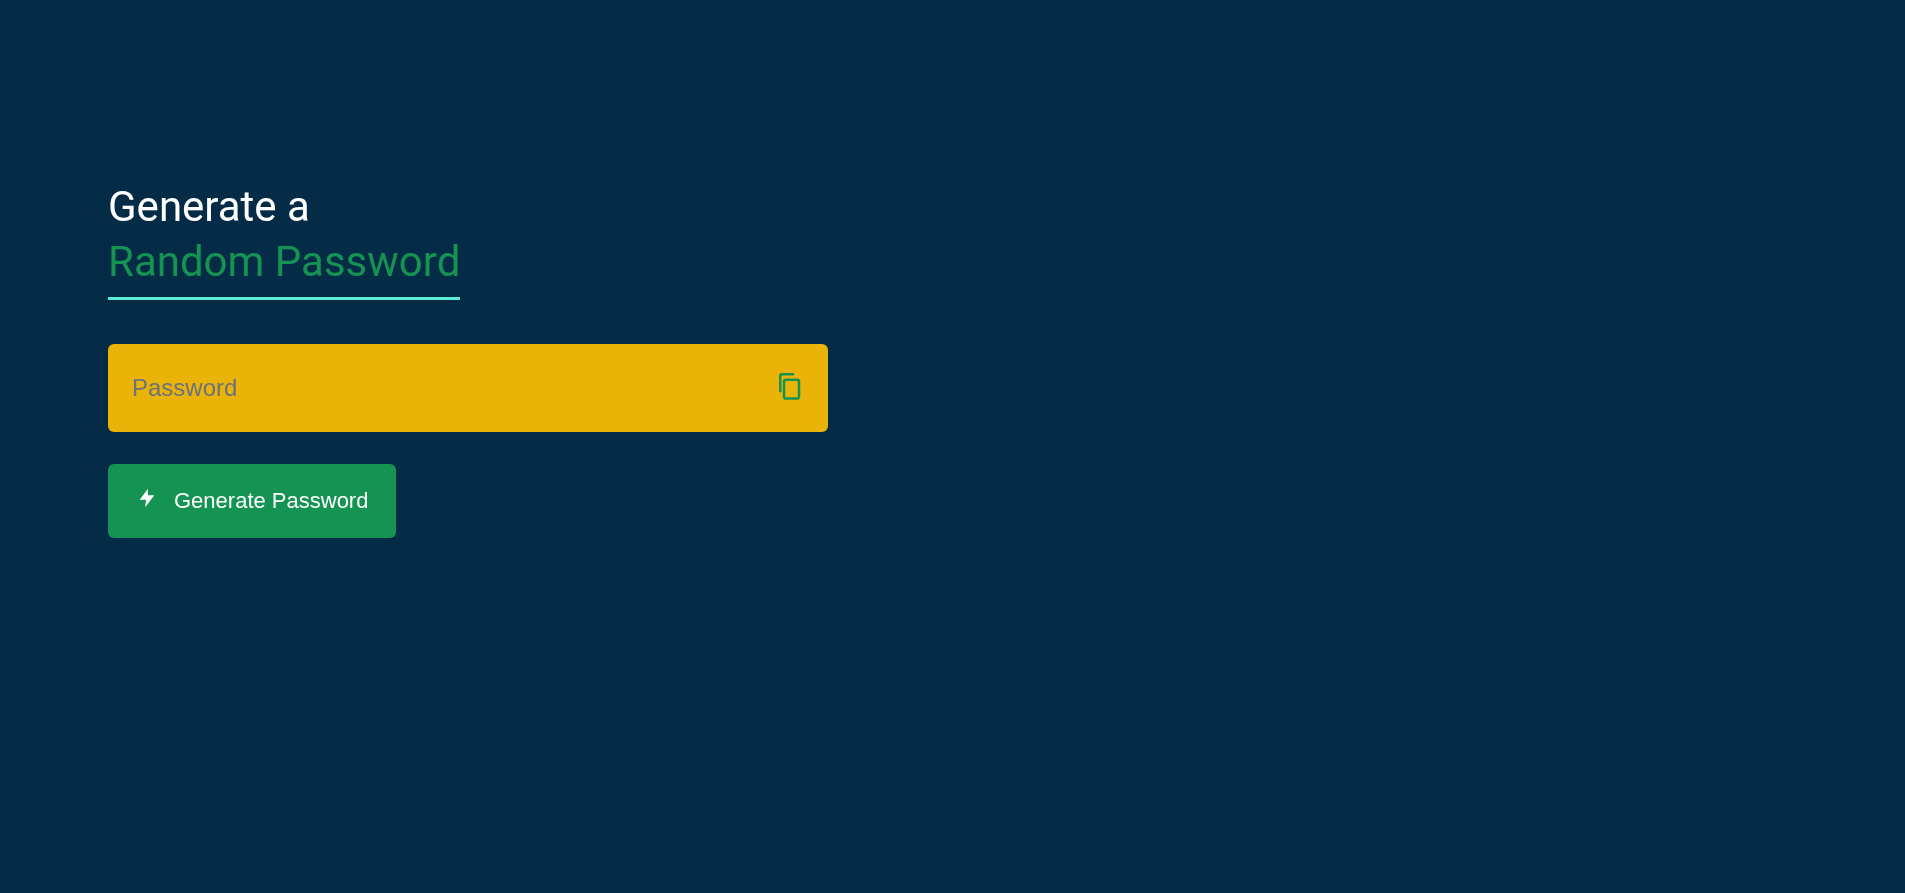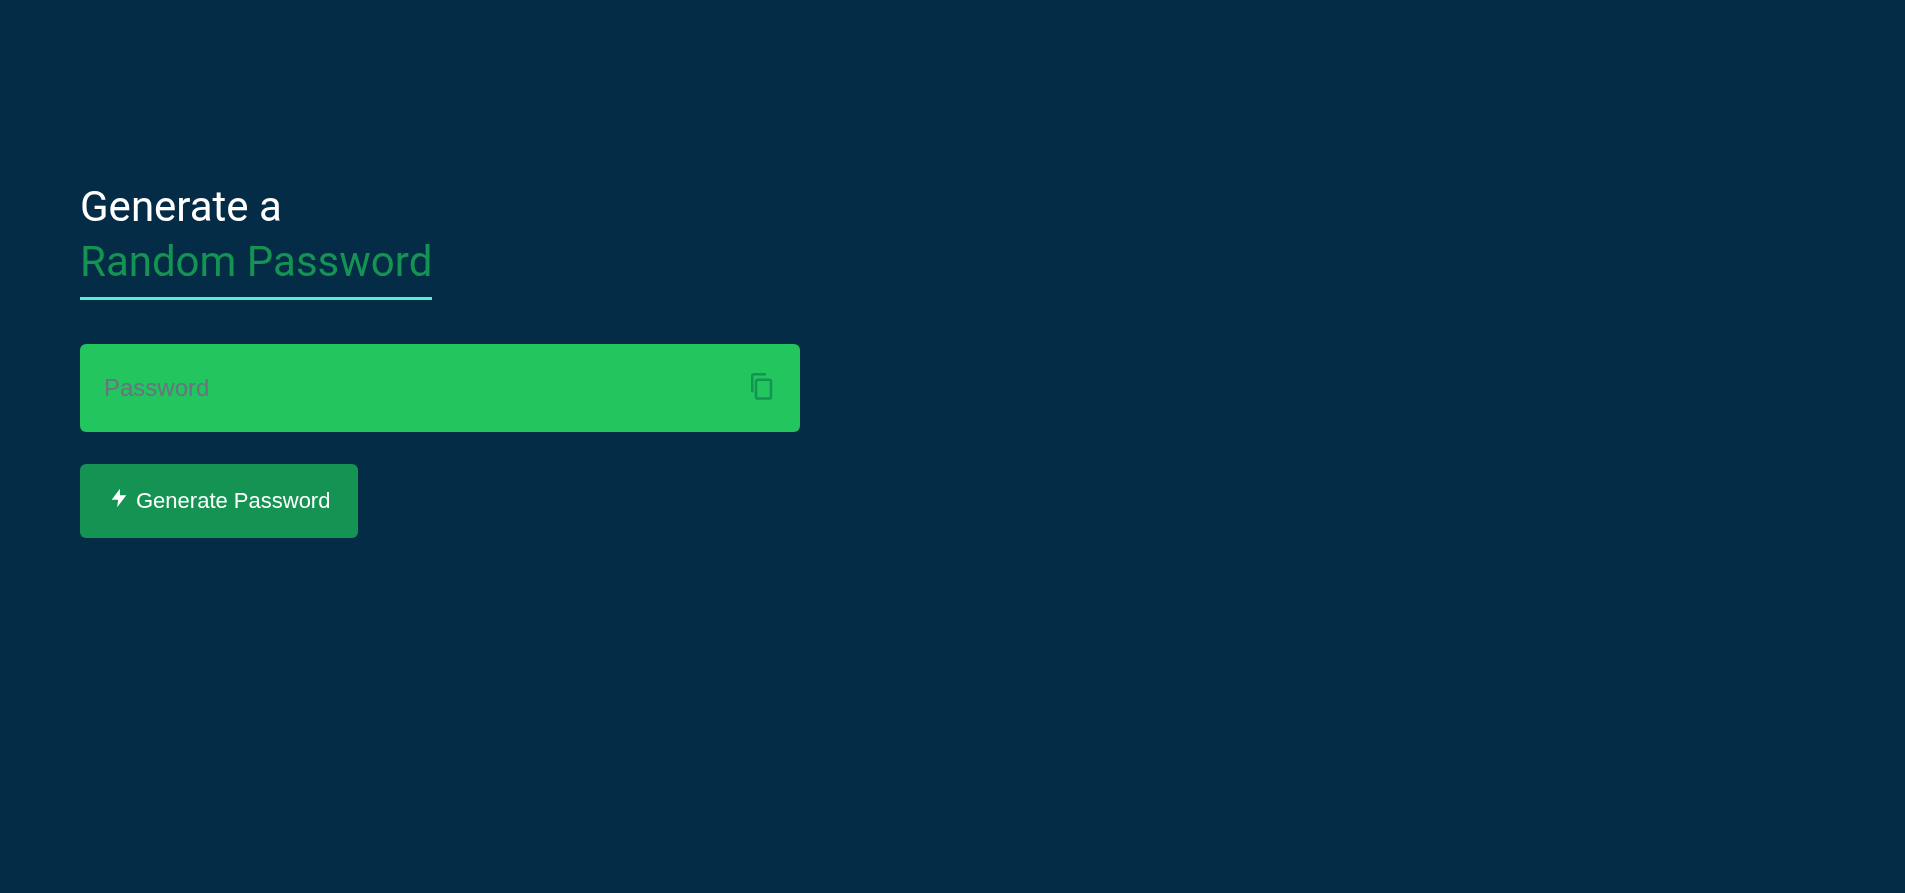--- a/index.html
+++ b/index.html
@@ -7,41 +7,41 @@
       padding: 0;
       box-sizing: border-box;
     }
     body {
       background-color: #052c47;
       font-family: -apple-system, BlinkMacSystemFont, "Segoe UI", Roboto, Helvetica, Arial, sans-serif;
       min-height: 100vh;
       padding: 0;
     }
     .container {
-      padding-left: 80px;
+      padding-left: 108px;
       padding-top: 180px;
       max-width: 100%;
     }
     .heading {
       font-size: 42px;
       font-weight: 400;
       line-height: 1.3;
     }
     .heading-line1 {
       color: #ffffff;
     }
     .heading-line2 {
       color: #149352;
       display: inline-block;
       border-bottom: 3px solid #5eead4;
       padding-bottom: 8px;
     }
     .input-wrapper {
       margin-top: 44px;
-      background-color: #22c55e;
+      background-color: #eab308;
       border-radius: 6px;
       width: 720px;
       height: 88px;
       display: flex;
       align-items: center;
       padding: 0 24px;
     }
     .password-input {
       flex: 1;
       border: none;
@@ -64,21 +64,21 @@
       background-color: #149352;
       color: #ffffff;
       border: none;
       border-radius: 6px;
       padding: 20px 28px;
       font-size: 22px;
       font-weight: 400;
       cursor: pointer;
       display: inline-flex;
       align-items: center;
-      gap: 6px;
+      gap: 16px;
     }
     .bolt-icon {
       width: 22px;
       height: 28px;
       flex-shrink: 0;
     }
   </style>
 </head>
 <body>
 

